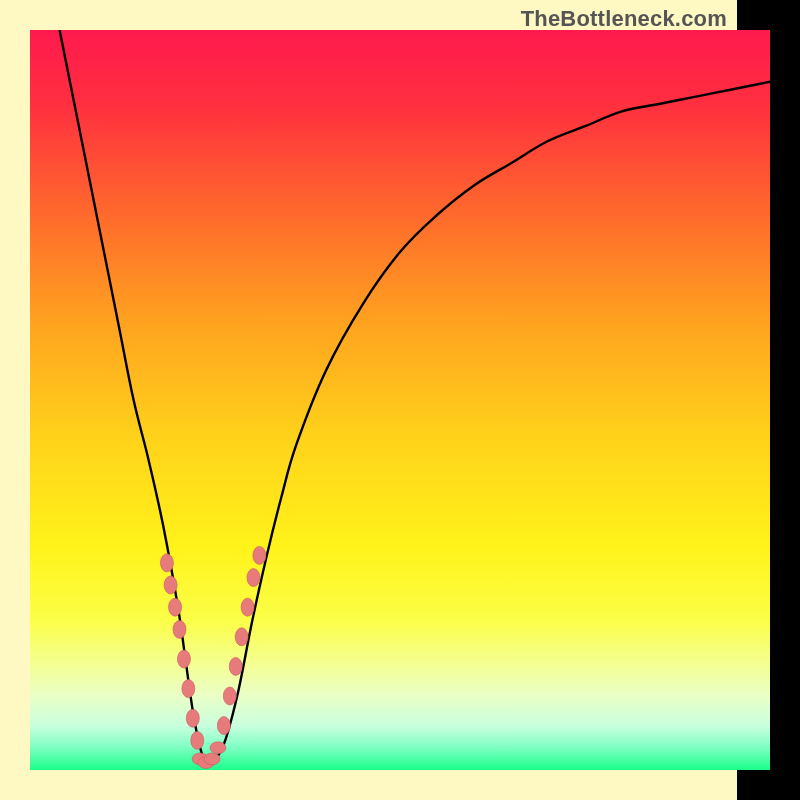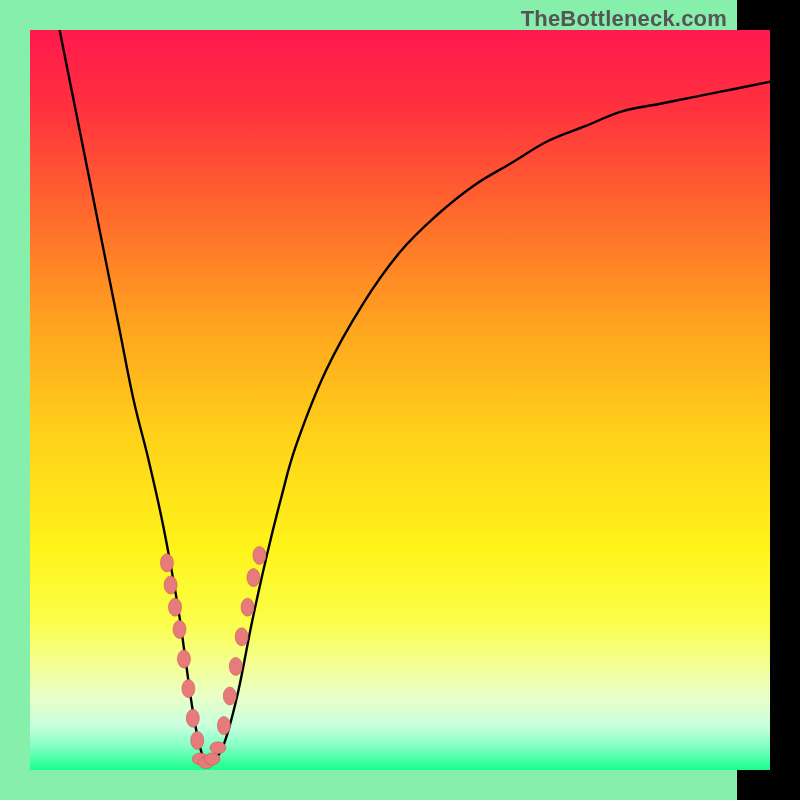--- a/index.html
+++ b/index.html
@@ -9,21 +9,21 @@
     height: 800px;
     overflow: hidden;
     background: #000;
     font-family: Arial, Helvetica, sans-serif;
   }
   .frame {
     position: absolute;
     top: 0; left: 0;
     width: 737px;
     height: 800px;
-    background: #86efac;
+    background: #fef9c3;
   }
   .plot {
     position: absolute;
     top: 30px;
     left: 30px;
     width: 740px;
     height: 740px;
     overflow: hidden;
   }
   .watermark {

